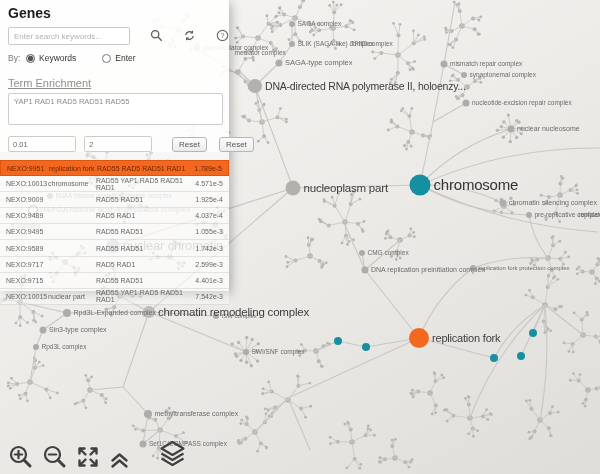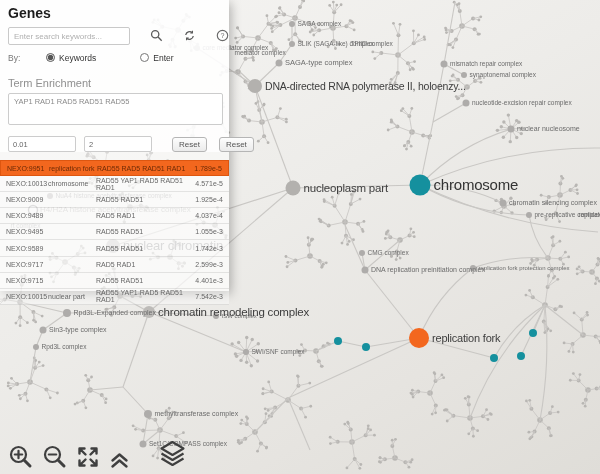--- a/index.html
+++ b/index.html
@@ -11,24 +11,24 @@
   .panel{position:absolute;left:0;top:0;width:229px;height:291px;
     background:rgba(255,255,255,0.45);box-shadow:2px 3px 10px rgba(0,0,0,0.28);}
   .panel-top{background:rgba(255,255,255,0.80);padding:5px 8px 0 8px;}
   .title{font-size:14px;font-weight:bold;color:#1c1c1c;margin:0 0 6px 0;}
   .search-row{display:flex;align-items:center;gap:13px;}
   .search-row input{width:132px;height:14px;font-size:8px;border:1px solid #c9c9c9;
     border-radius:2px;padding:1px 5px;color:#555;outline:none;font-family:"Liberation Sans",sans-serif;}
   .search-row input::placeholder{color:#b0b0b0;}
   .icon-btn{background:none;border:none;padding:0;margin-left:7px;cursor:pointer;height:14px;}
   .radio-row{display:flex;align-items:center;margin-top:8px;font-size:8.5px;color:#555;}
-  .radio-row .by{width:38px;color:#777;}
-  .radio-row label{margin-right:44px;display:flex;align-items:flex-start;color:#333;}
+  .radio-row .by{width:18px;color:#777;}
+  .radio-row label{margin-right:26px;display:flex;align-items:flex-end;color:#333;}
   .radio-row input{width:9px;height:9px;margin:0 4px 0 0;accent-color:#555;}
-  .te-head{font-size:11px;color:#8f8f8f;margin:14px 0 4px 0;}
+  .te-head{font-size:11px;color:#8f8f8f;margin:14px 0 4px 0;text-decoration:underline;}
   .te-area{width:203px;height:24px;resize:none;border:1px solid #ccc;border-radius:2px;
     font-size:7.5px;color:#8a8a8a;padding:3px 5px;font-family:"Liberation Sans",sans-serif;outline:none;}
   .param-row{display:flex;align-items:center;margin:7px 0 8px 0;}
   .param-row input{width:58px;height:12px;font-size:7.5px;border:1px solid #ccc;border-radius:2px;
     padding:1px 4px;color:#666;margin-right:8px;font-family:"Liberation Sans",sans-serif;}
   .btn{font-size:8px;color:#555;padding:2px 6px;margin-left:12px;border:1px solid #b5b5b5;border-radius:3px;
     background:linear-gradient(#fdfdfd,#ebebeb);cursor:pointer;font-family:"Liberation Sans",sans-serif;}
   
   .results{width:229px;}
   .rrow{display:flex;align-items:center;height:15.1px;font-size:7px;color:#666;

